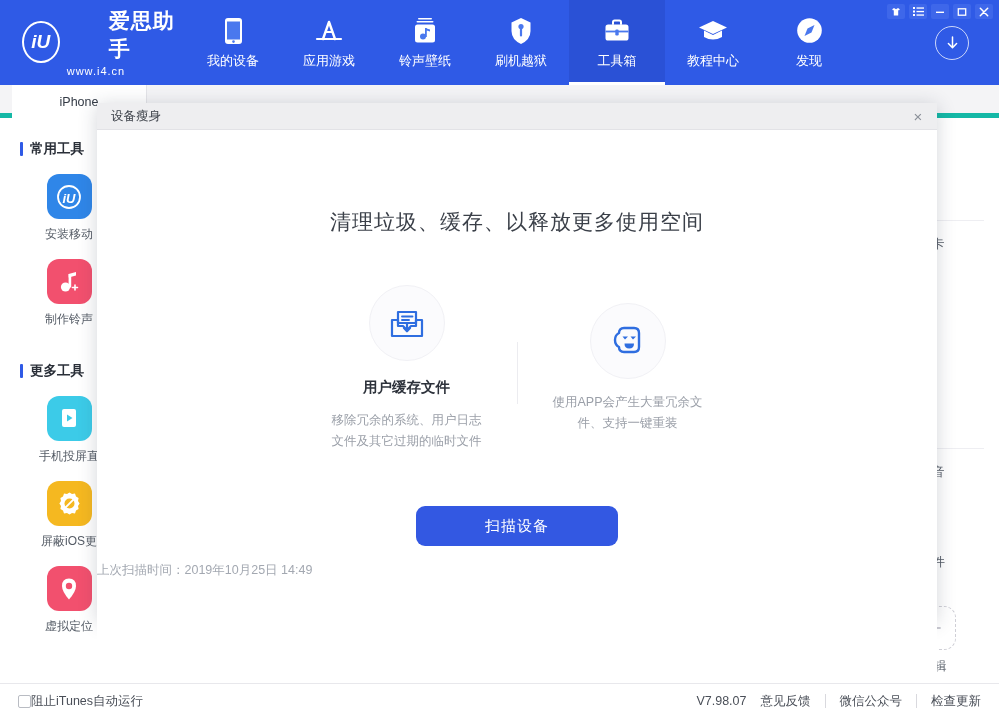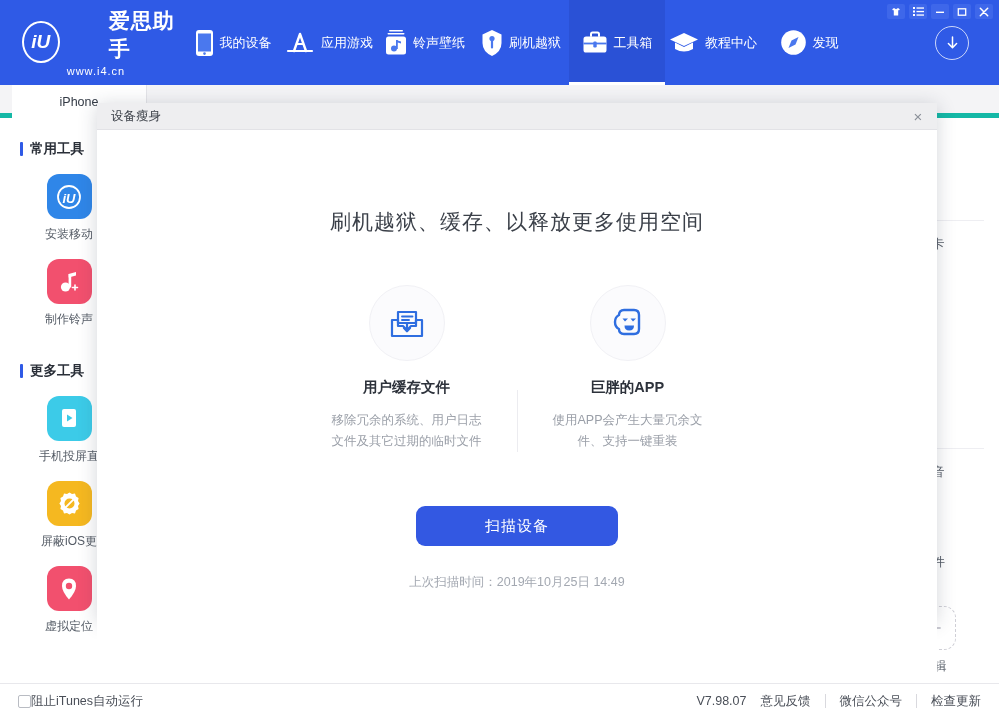--- a/index.html
+++ b/index.html
@@ -43,21 +43,21 @@
   .brand-text { color: #ffffff; }
   .brand-name { font-size: 21px; font-weight: bold; letter-spacing: 1px; margin-left: 42px; }
   .brand-url { font-size: 11px; letter-spacing: 1px; margin-top: 2px; }
 
   .navitems {
     position: absolute; left: 185px; top: 0; height: 85px;
     display: flex; align-items: stretch;
   }
   .navitem {
     width: 96px; height: 85px;
-    display: flex; align-items: center; justify-content: center;
+    display: flex; flex-direction: column; align-items: center; justify-content: center;
     gap: 6px; cursor: pointer;
   }
   .navitem.active { background: #2a51d6; box-shadow: inset 0 -3px 0 #ffffff; }
   .navitem .ico { height: 30px; display: flex; align-items: center; justify-content: center; }
   .navitem .lbl { color: #ffffff; font-size: 13px; }
 
   .dl-btn {
     position: absolute; right: 30px; top: 26px;
     width: 34px; height: 34px; border-radius: 50%;
     border: 1.6px solid rgba(255,255,255,.75);
@@ -146,21 +146,21 @@
     color: #8a8f98; font-size: 15px; cursor: pointer;
   }
   .modal-body {
     position: relative; height: 491px; background: #ffffff;
   }
   .modal-h1 {
     text-align: center; margin-top: 78px;
     font-size: 21px; color: #3b4049; letter-spacing: 1px;
   }
   .features {
-    display: flex; justify-content: center; align-items: flex-end;
+    display: flex; justify-content: center; align-items: center;
     margin-top: 49px;
   }
   .feature { width: 220px; text-align: center; }
   .feat-circle {
     width: 76px; height: 76px; margin: 0 auto; border-radius: 50%;
     background: #fbfbfd; border: 1px solid #f1f1f5;
     display: flex; align-items: center; justify-content: center;
   }
   .feat-name {
     margin-top: 17px; font-size: 14.5px; font-weight: bold; color: #2d323b;
@@ -170,21 +170,21 @@
   }
   .feat-divider { width: 1px; height: 62px; background: #ececf0; margin-top: 8px; }
 
   .scan-btn {
     display: block; width: 202px; height: 40px; margin: 54px auto 0;
     background: #3358e2; border: none; border-radius: 9px;
     color: #ffffff; font-size: 15px; letter-spacing: 1px;
     font-family: inherit; cursor: pointer;
   }
   .scan-time {
-    text-align: center; margin-top: 28px;
+    margin-top: 16px;
     font-size: 12.5px; color: #a3a8b1;
   }
 
   
   .statusbar {
     position: absolute; left: 0; bottom: 0; width: 999px; height: 35px;
     background: #ffffff; border-top: 1px solid #e8e8ec;
     display: flex; align-items: center;
   }
   .sb-left { display: flex; align-items: center; margin-left: 18px; }
@@ -501,21 +501,21 @@
 
   <div class="modal-shadow">
 
     <div class="modal-title">
       <span class="t">设备瘦身</span>
       <span class="modal-close">×</span>
     </div>
 
     <div class="modal-body">
 
-      <div class="modal-h1">刷机越狱、缓存、以释放更多使用空间</div>
+      <div class="modal-h1">清理垃圾、缓存、以释放更多使用空间</div>
 
       <div class="features">
 
         <div class="feature">
           <div class="feat-circle">
             <svg width="44" height="44" viewBox="0 0 44 44">
               <path d="M13 11 L31 11 L31 22 L13 22 Z" fill="none" stroke="#2f6ee0" stroke-width="2.2" stroke-linejoin="round"></path>
               <path d="M17 15.5 L27.5 15.5 M17 19 L24 19" stroke="#2f6ee0" stroke-width="1.9" stroke-linecap="round"></path>
               <path d="M7 19 L13 19 L13 25 L18 25 L22 29 L26 25 L31 25 L31 19 L37 19 L37 35 L7 35 Z" fill="none" stroke="#2f6ee0" stroke-width="2.2" stroke-linejoin="round"></path>
               <path d="M22 23 L22 30 M19 27 L22 30.3 L25 27" stroke="#2f6ee0" stroke-width="2.2" fill="none" stroke-linecap="round" stroke-linejoin="round"></path>
@@ -532,21 +532,20 @@
 
         <div class="feature">
           <div class="feat-circle">
             <svg width="44" height="44" viewBox="0 0 44 44">
               <path d="M13 14 Q13 9 18 9 L28 9 Q33 9 33 14 L33 28 Q33 33 28 33 L18 33 Q13 33 13 28 Q9 26 9 21 Q9 16 13 14 Z" fill="none" stroke="#2f6ee0" stroke-width="2.4" stroke-linejoin="round"></path>
               <path d="M16.5 17.5 L22 17.5 L19 20.5 Z" fill="#2f6ee0"></path>
               <path d="M24.5 17.5 L30 17.5 L27 20.5 Z" fill="#2f6ee0"></path>
               <path d="M18.5 24.5 L28 24.5 Q28 29.5 23.2 29.5 Q18.5 29.5 18.5 24.5 Z" fill="#2f6ee0"></path>
             </svg>
           </div>
-          <div class="feat-name">巨胖的APP</div>
           <div class="feat-desc">
             <div>使用APP会产生大量冗余文</div>
             <div>件、支持一键重装</div>
           </div>
         </div>
 
       </div>
 
       <button class="scan-btn">扫描设备</button>
       <div class="scan-time">上次扫描时间：2019年10月25日  14:49</div>

